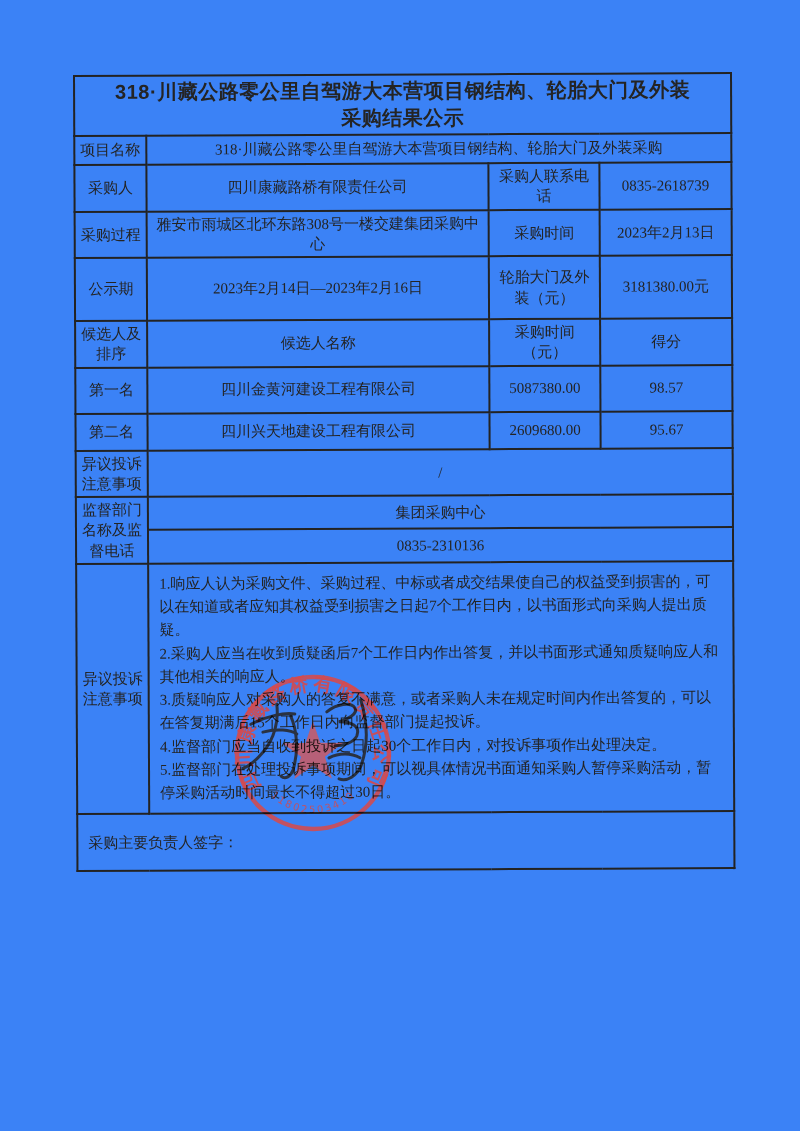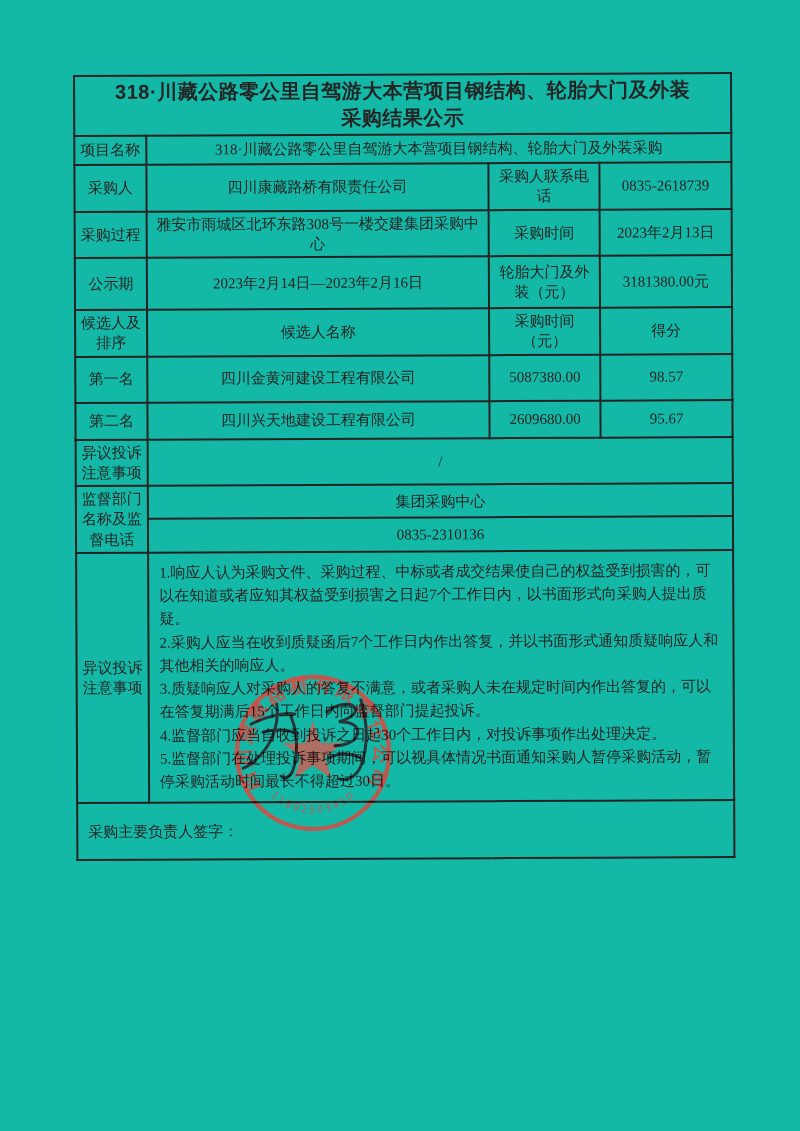--- a/index.html
+++ b/index.html
@@ -6,21 +6,21 @@
   html, body { margin: 0; padding: 0; }
   body {
     width: 800px; height: 1131px;
     background: #ffffff;
     font-family: "Liberation Serif", "DejaVu Serif", serif;
     color: #242424;
   }
   .sheet {
     position: relative;
     width: 800px; height: 1131px;
-    background: #14b8a6;
+    background: #3b82f6;
     overflow: hidden;
   }
   .doc {
     position: absolute;
     left: 73px; top: 75px;
     transform: rotate(-0.25deg);
     transform-origin: top left;
   }
   table.main {
     border-collapse: collapse;
@@ -107,21 +107,21 @@
       </tr>
 
       <tr>
         <td style="height:40px">采购过程</td>
         <td>雅安市雨城区北环东路308号一楼交建集团采购中心</td>
         <td>采购时间</td>
         <td>2023年2月13日</td>
       </tr>
 
       <tr>
-        <td style="height:52px">公示期</td>
+        <td style="height:63px">公示期</td>
         <td>2023年2月14日—2023年2月16日</td>
         <td>轮胎大门及外装（元）</td>
         <td>3181380.00元</td>
       </tr>
 
       <tr>
         <td style="height:40px">候选人及排序</td>
         <td>候选人名称</td>
         <td>采购时间（元）</td>
         <td>得分</td>

